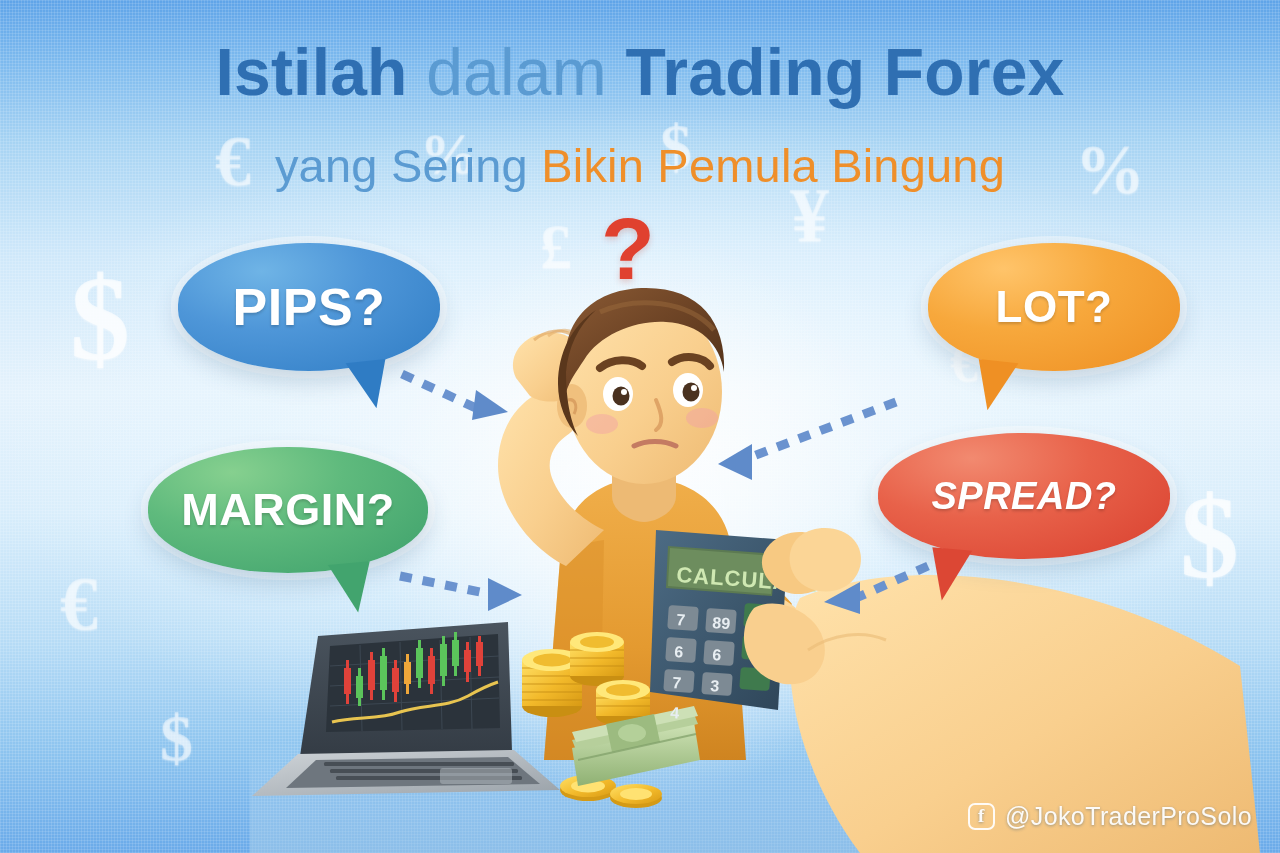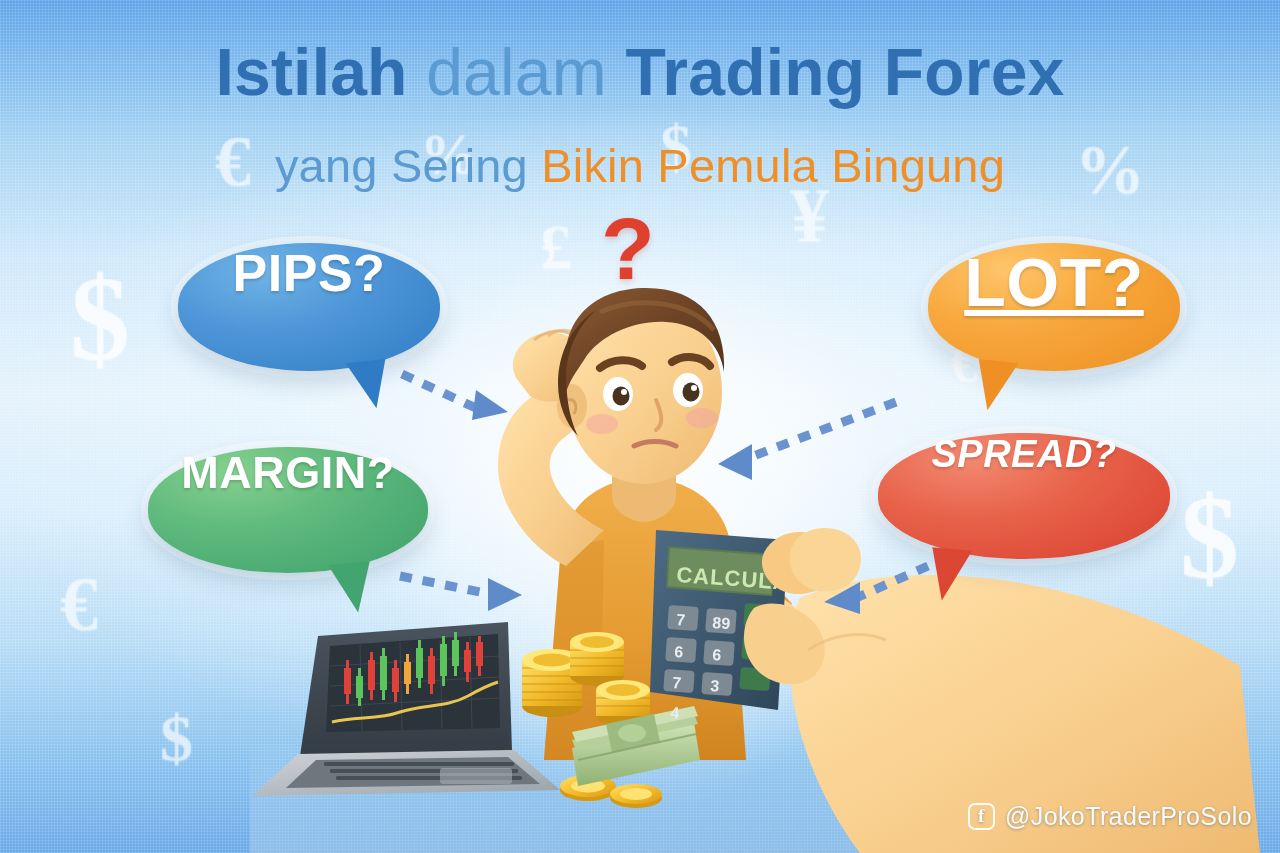--- a/index.html
+++ b/index.html
@@ -43,21 +43,21 @@
   .t2{font-size:47px;margin-top:34px;letter-spacing:.2px;}
   .w-bold{font-weight:700;}
   .w-reg{font-weight:400;}
   .blue-dark{color:#2f6fb2;}
   .blue-mid{color:#5b9bd2;}
   .orange{color:#ef8f2a;}
 
   
   .bubble{
     position:absolute;
-    display:flex;align-items:flex-start;justify-content:center;
+    display:flex;align-items:center;justify-content:center;
     border-radius:52% / 50%;
     color:#ffffff;
     font-weight:700;
     letter-spacing:.5px;
     text-shadow:0 2px 3px rgba(0,0,0,.18);
     box-shadow:0 10px 24px rgba(40,80,120,.22), 0 0 0 7px rgba(255,255,255,.42);
     z-index:7;
   }
   .bubble .tail{position:absolute;width:0;height:0;}
 
@@ -75,23 +75,22 @@
     left:148px;top:447px;width:280px;height:126px;font-size:45px;
     background:radial-gradient(ellipse at 30% 20%, #86d08f 0%, #5fba7d 40%, #3da06b 100%);
   }
   #b-margin .tail{
     bottom:-40px;right:56px;
     border-left:26px solid transparent;border-right:16px solid transparent;
     border-top:50px solid #42a46e;
     transform:rotate(-5deg);
   }
   #b-lot{
-    left:928px;top:243px;width:252px;height:128px;font-size:68px;
+    left:928px;top:243px;width:252px;height:128px;font-size:44px;
     background:radial-gradient(ellipse at 30% 20%, #ffc46a 0%, #f7a83c 42%, #ee8f22 100%);
-    text-decoration:underline;
   }
   #b-lot .tail{
     bottom:-40px;left:48px;
     border-right:26px solid transparent;border-left:14px solid transparent;
     border-top:50px solid #ef9024;
     transform:rotate(6deg);
   }
   #b-spread{
     left:878px;top:433px;width:292px;height:126px;font-size:38px;
     background:radial-gradient(ellipse at 32% 20%, #f28a70 0%, #e8624a 42%, #d9402f 100%);

